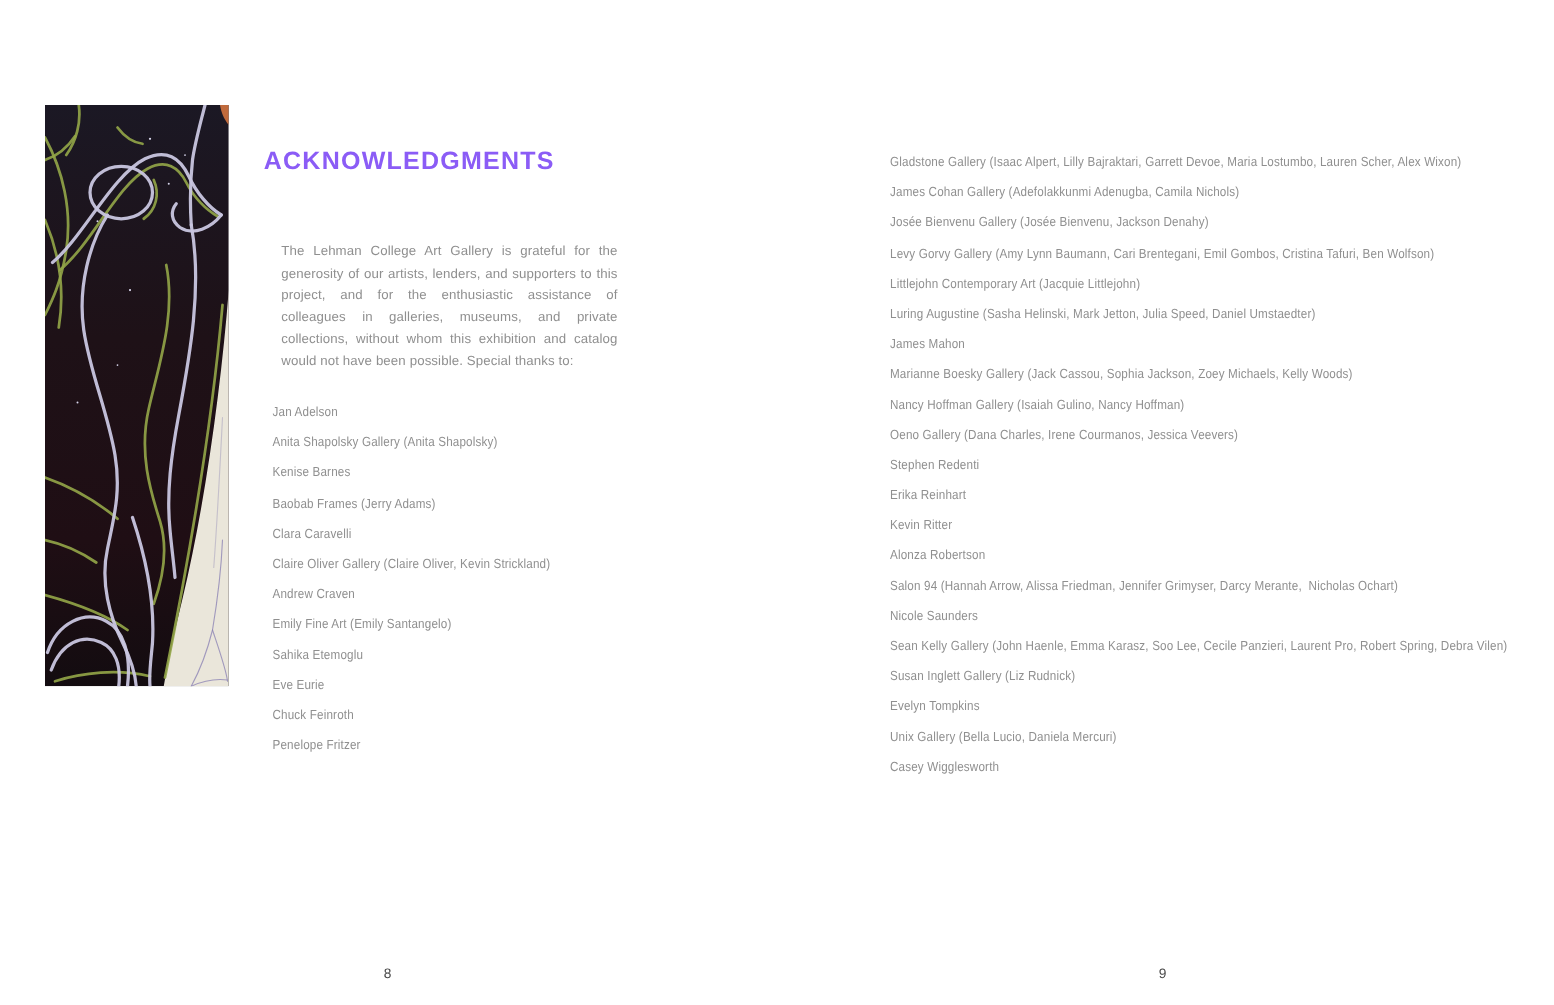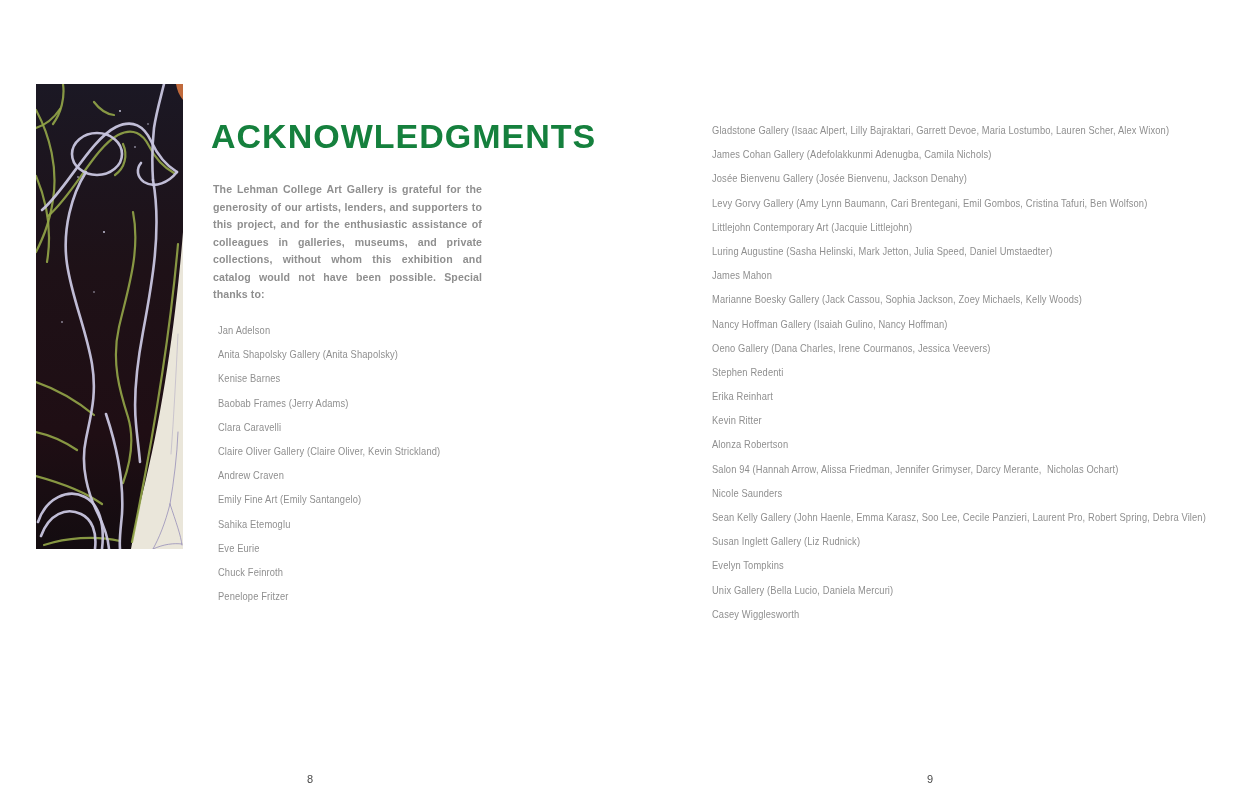--- a/index.html
+++ b/index.html
@@ -12,29 +12,29 @@
 
   
   .artwork{
     position:absolute;left:36px;top:84px;width:147px;height:465px;margin:0;
   }
   .artwork svg{display:block;width:100%;height:100%;}
 
   
   .title{
     position:absolute;left:211px;top:119px;margin:0;
-    font-size:34px;font-weight:700;letter-spacing:1px;line-height:1;
-    color:#15803d;white-space:nowrap;text-align:right;
+    font-size:20px;font-weight:700;letter-spacing:1px;line-height:1;
+    color:#8b5cf6;white-space:nowrap;text-align:right;
   }
 
   
   .intro{
-    position:absolute;left:213px;top:181px;width:269px;margin:0;
+    position:absolute;left:213px;top:181px;width:269px;margin:12px;
     font-size:10.6px;line-height:17.5px;letter-spacing:0.1px;
-    color:#8f8f8f;text-align:justify;font-weight:bold;
+    color:#8f8f8f;text-align:justify;
   }
 
   
   .names{
     list-style:none;margin:0;padding:0;position:absolute;
     font-size:10.6px;color:#8f8f8f;letter-spacing:0.15px;
     transform:scaleX(0.88);transform-origin:0 0;
   }
   .names li{height:24.2px;line-height:24.2px;white-space:pre;}
   .names-left{left:218px;top:318px;}

